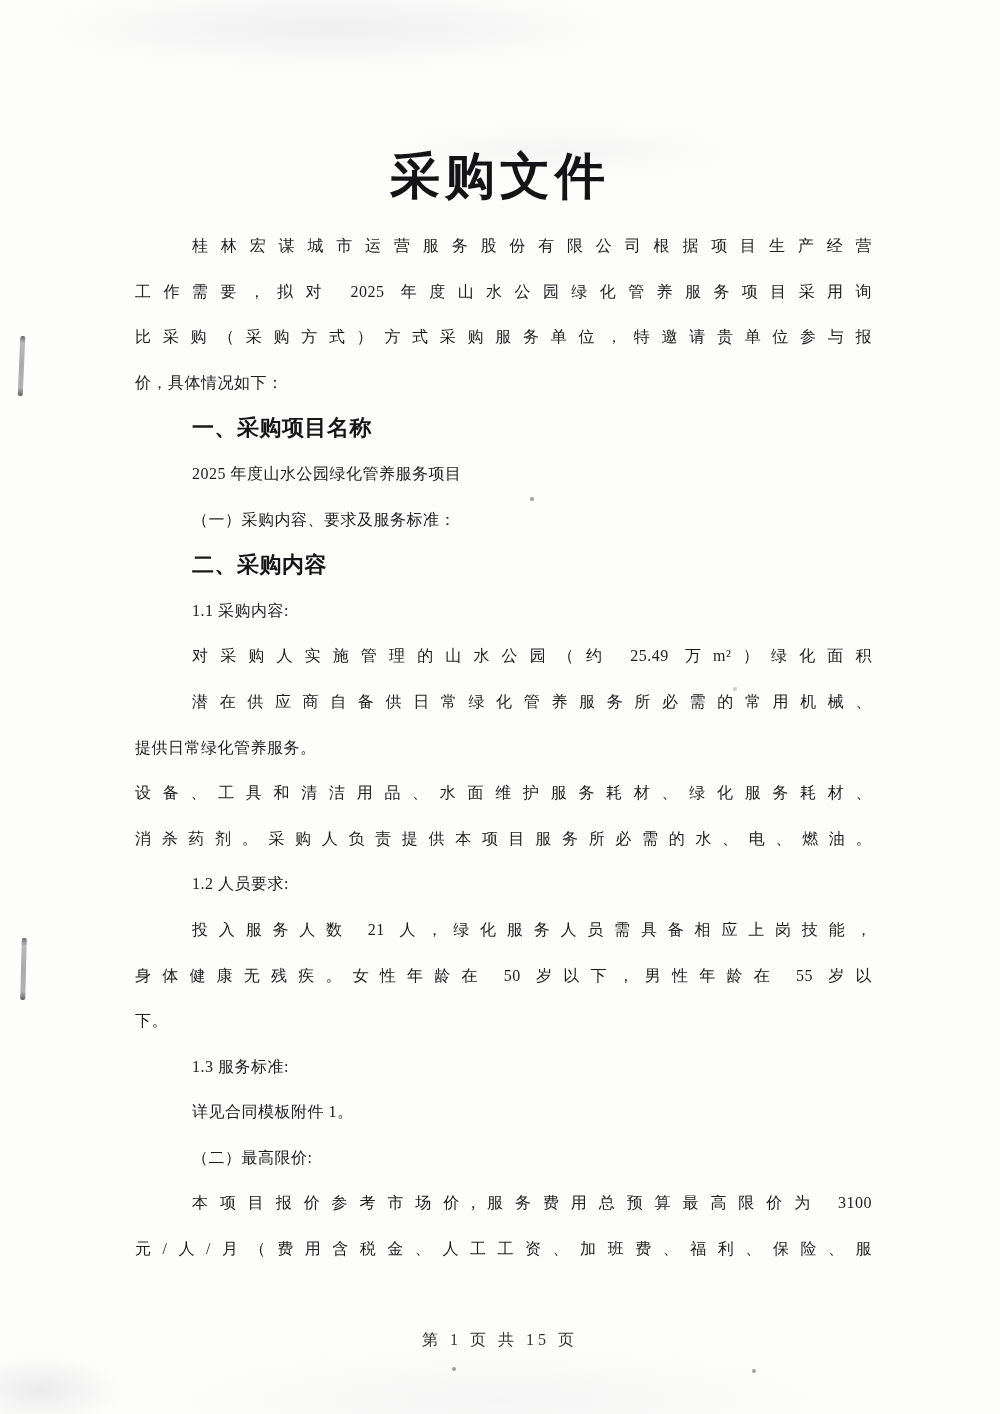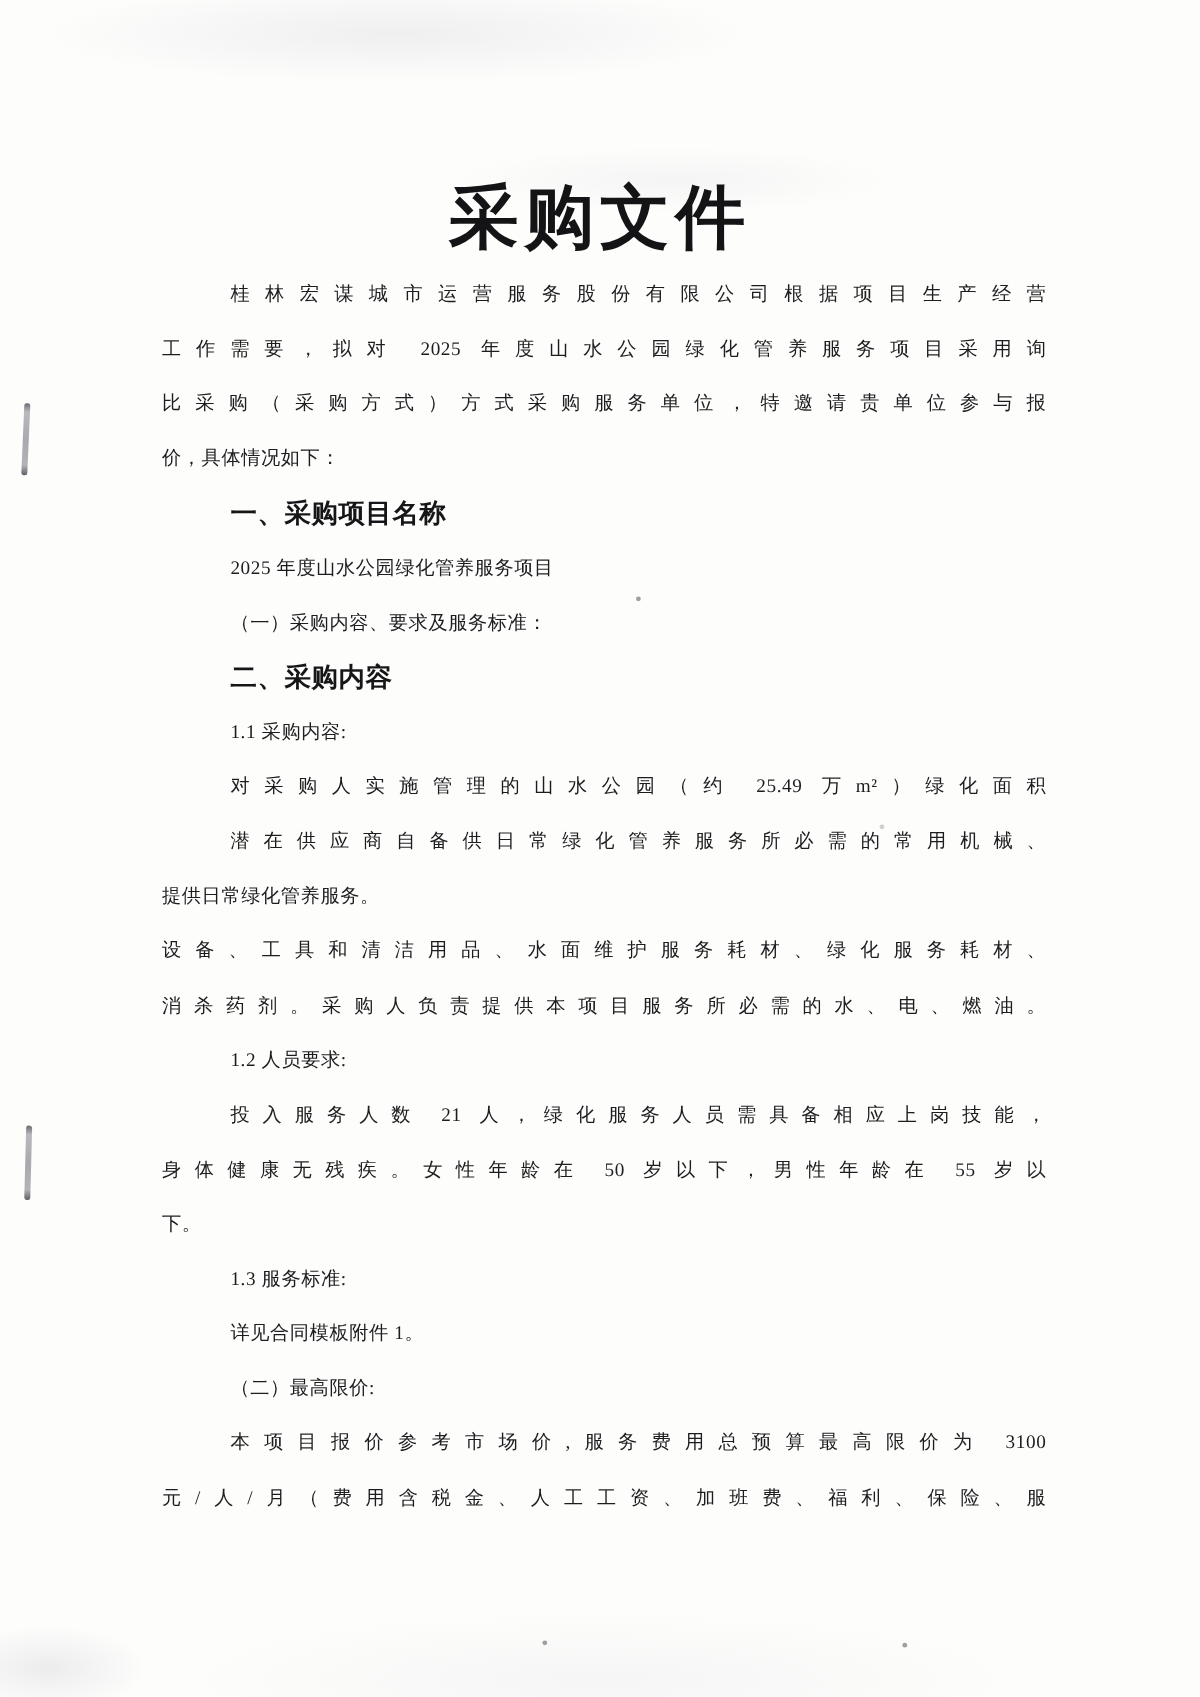--- a/index.html
+++ b/index.html
@@ -23,21 +23,21 @@
       radial-gradient(ellipse 120px 50px at 40px 1390px, rgba(168,168,176,0.20), transparent 70%),
       radial-gradient(ellipse 500px 80px at 500px 1400px, rgba(180,180,188,0.10), transparent 70%),
       #fdfdfc;
   }
   .doc-title {
     position: absolute;
     top: 143px;
     left: 0;
     width: 1000px;
     text-align: center;
-    font-size: 58px;
+    font-size: 50px;
     font-weight: bold;
     letter-spacing: 5px;
     color: #141416;
   }
   .content {
     position: absolute;
     top: 223px;
     left: 135px;
     width: 737px;
   }
@@ -126,14 +126,15 @@
       <div class="line body indent fill"><span class="seg">投入服务人数 21 人，绿化服务人员需具备相应上岗技能，</span></div>
       <div class="line body fill"><span class="seg">身体健康无残疾。女性年龄在 50 岁以下，男性年龄在 55 岁以</span></div>
       <div class="line body"><span class="seg">下。</span></div>
       <div class="line body indent"><span class="seg">1.3 服务标准:</span></div>
       <div class="line body indent"><span class="seg">详见合同模板附件 1。</span></div>
       <div class="line body indent"><span class="seg">（二）最高限价:</span></div>
       <div class="line body indent fill"><span class="seg">本项目报价参考市场价,服务费用总预算最高限价为 3100</span></div>
       <div class="line body fill"><span class="seg">元/人/月（费用含税金、人工工资、加班费、福利、保险、服</span></div>
     </div>
 
+  <div class="footer">第 1 页 共 15 页</div>
 
 </div>
 
 </body></html>

